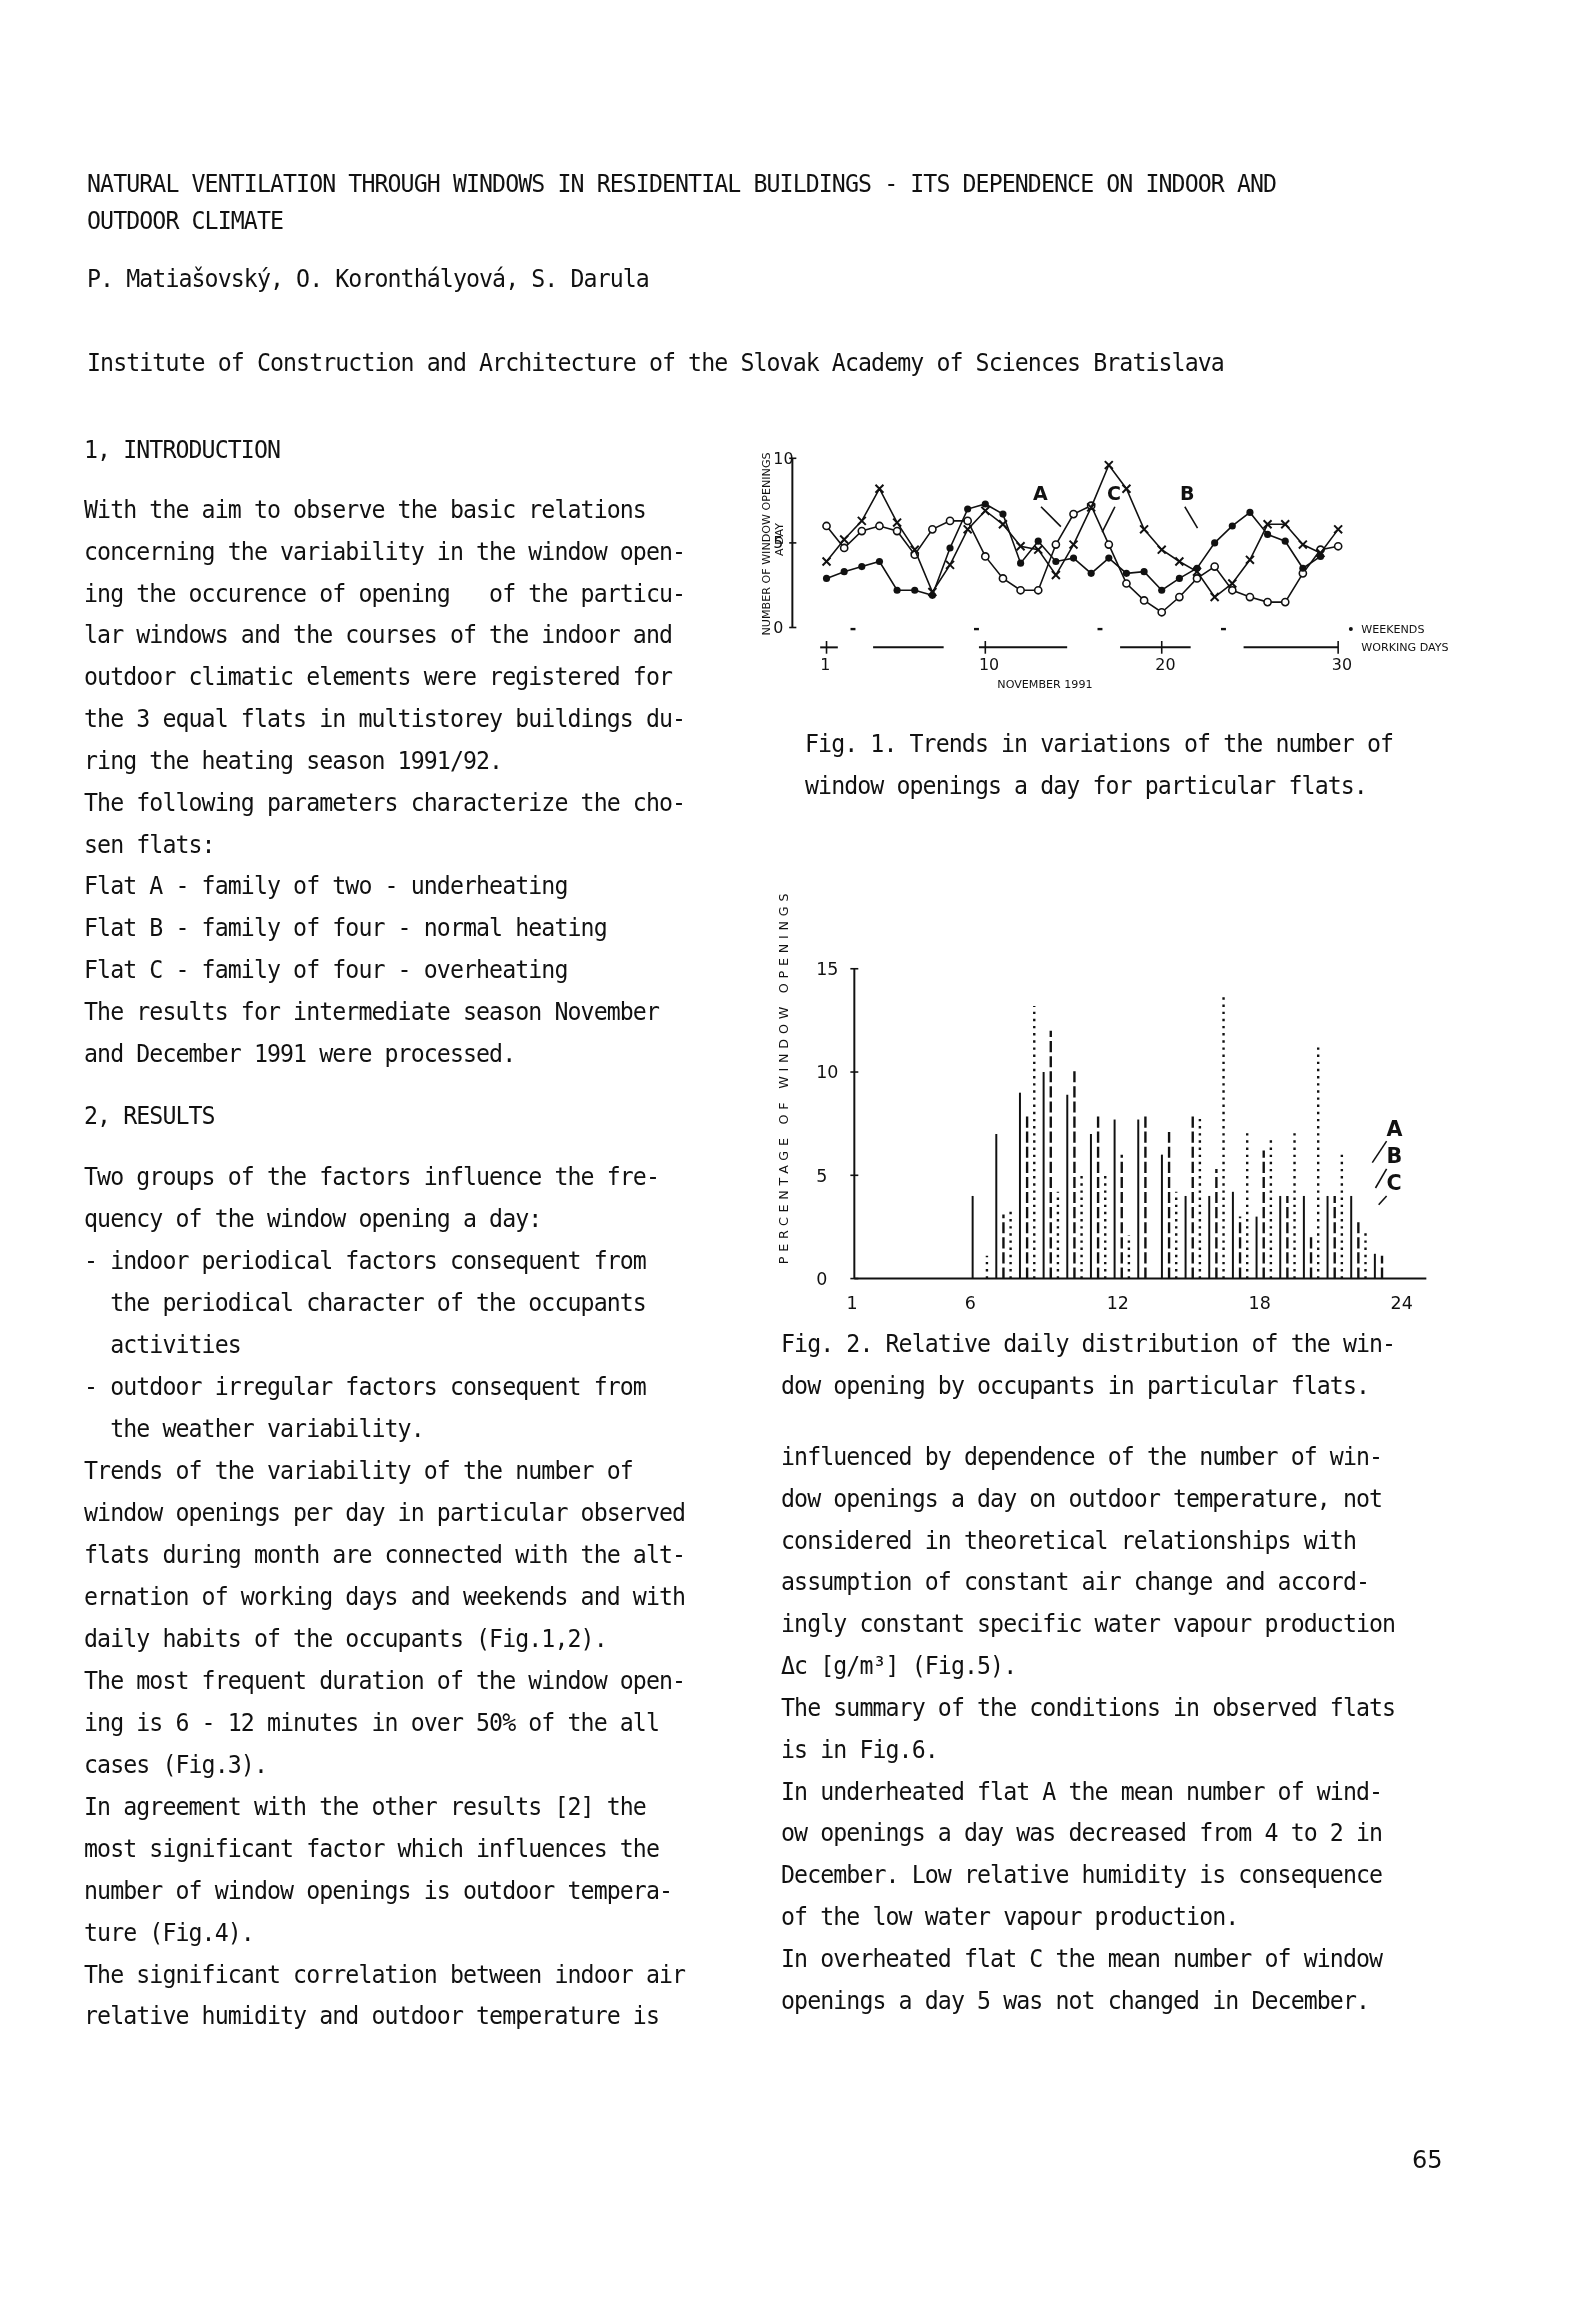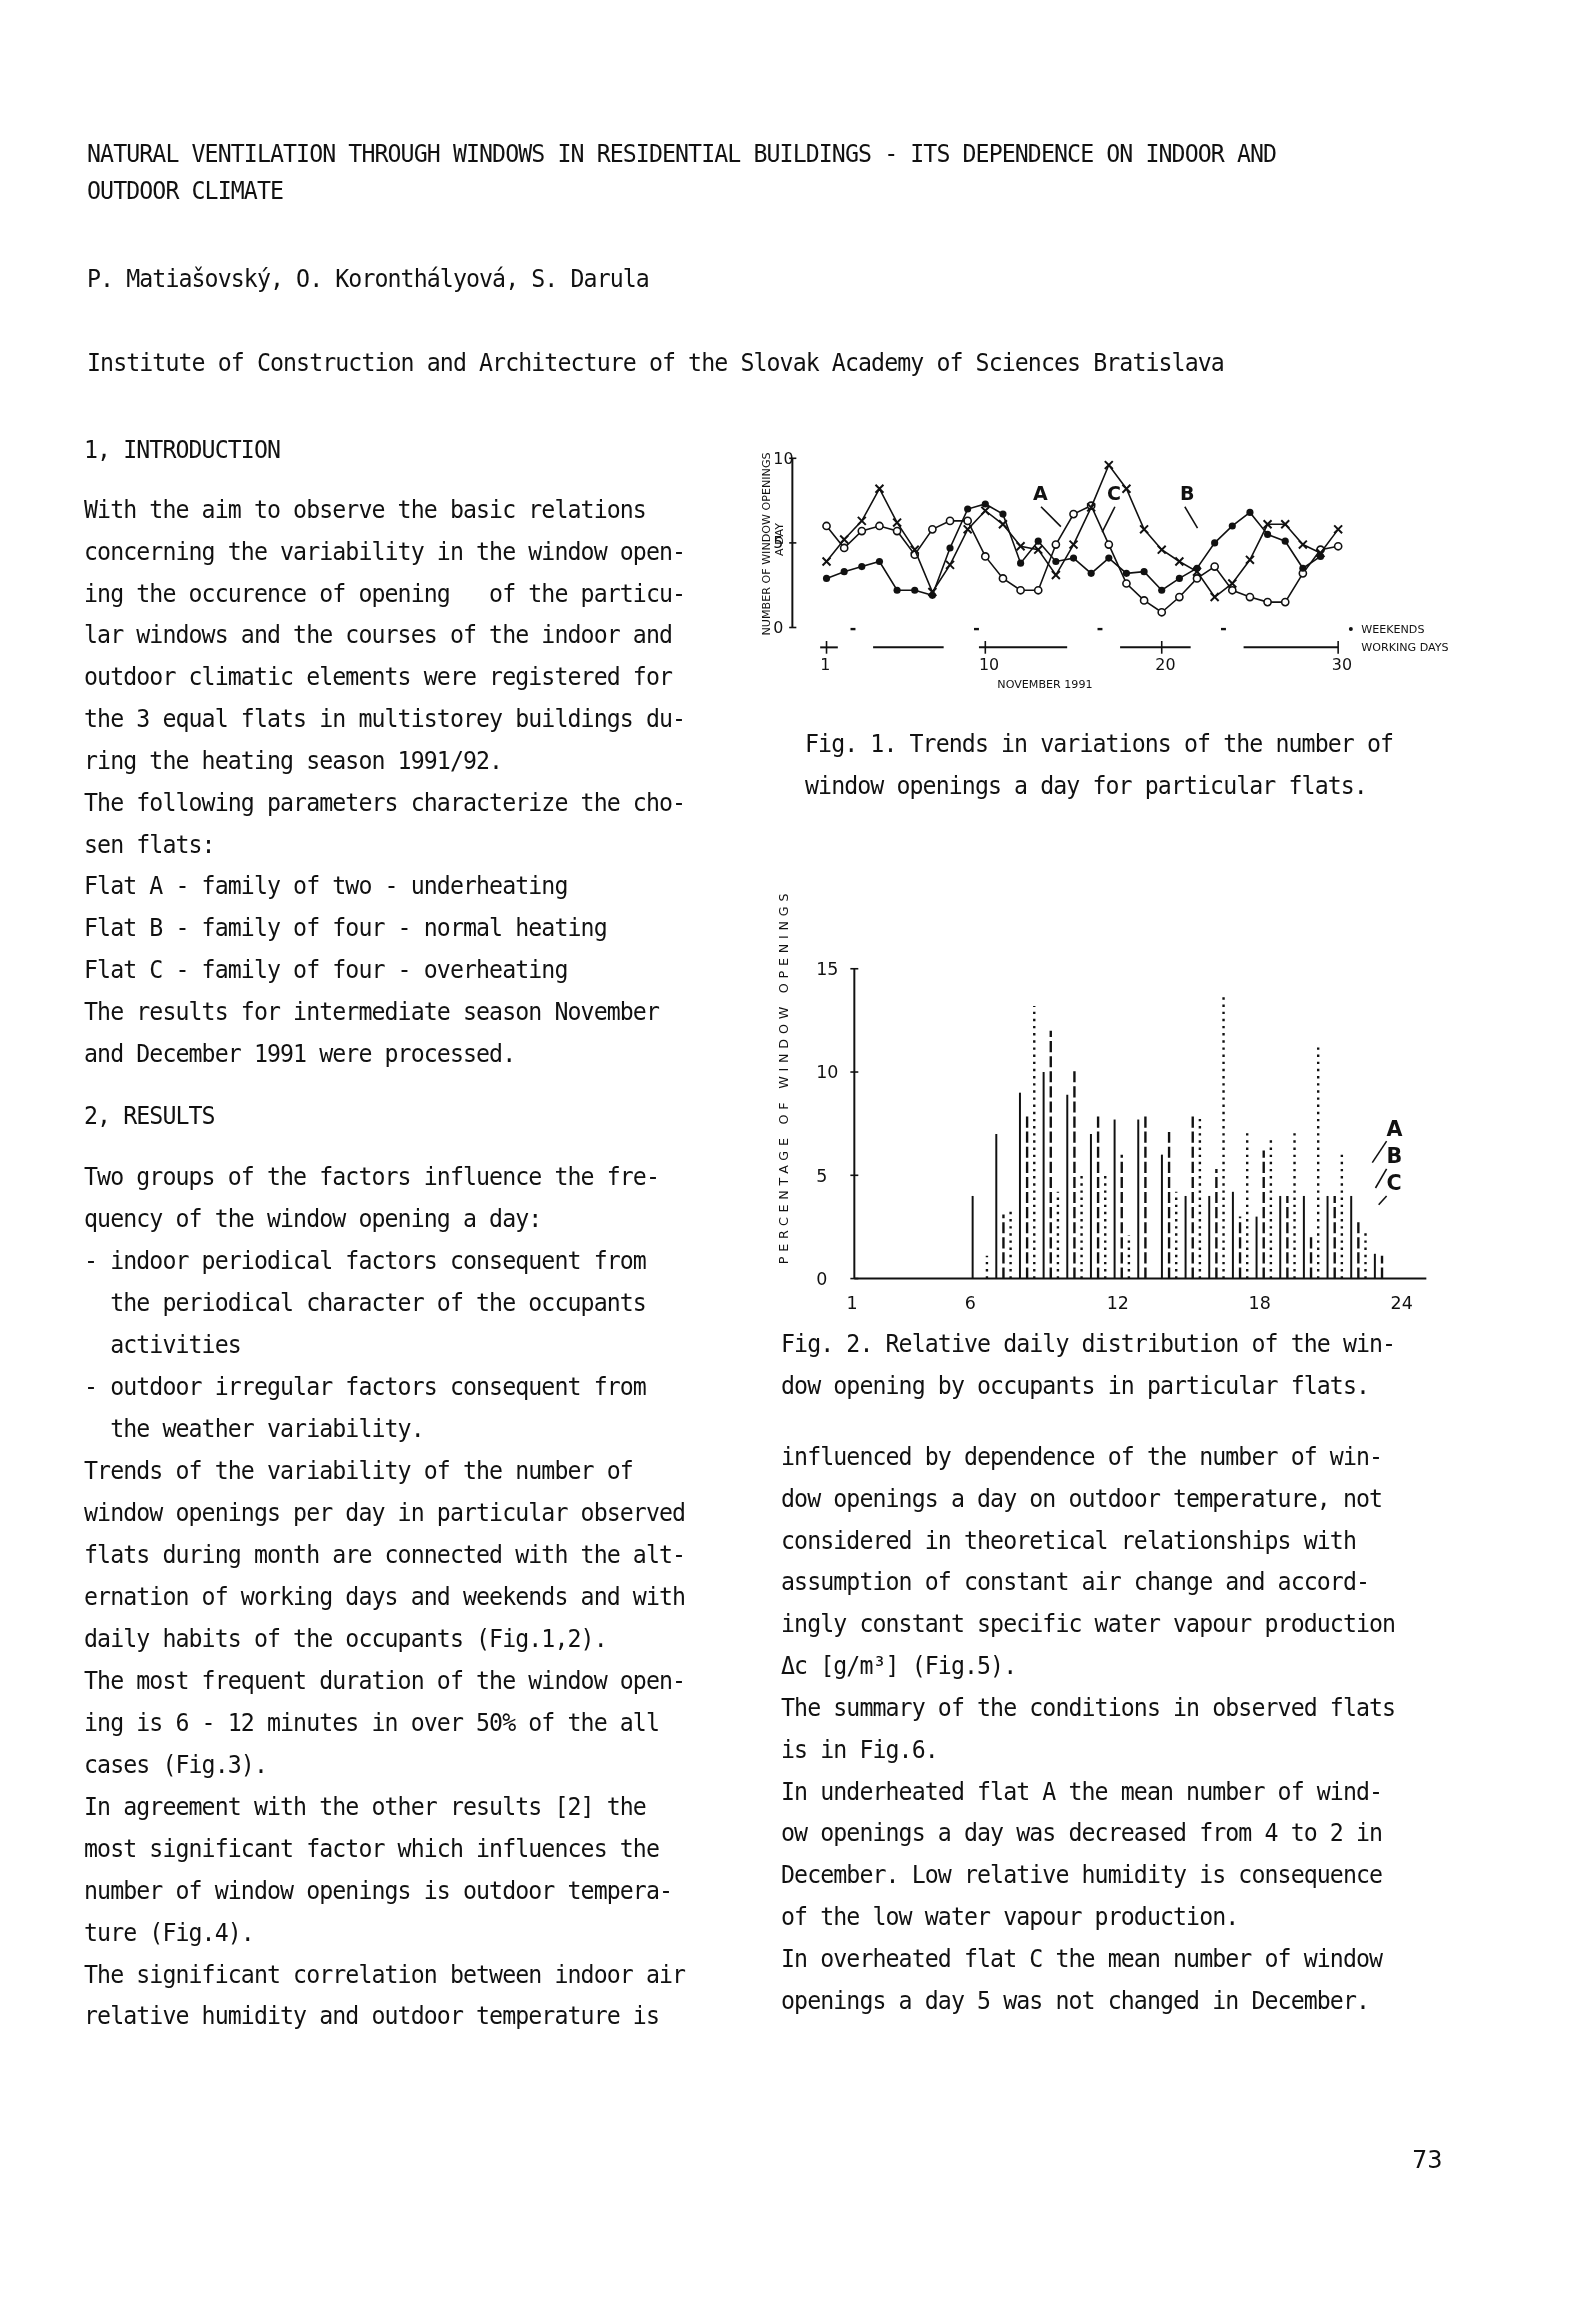--- a/index.html
+++ b/index.html
@@ -1,21 +1,21 @@
 <!DOCTYPE html>
 <html style="font-size:12.7px"><head>
 <meta charset="utf-8">
 <style>
   html, body { margin: 0; padding: 0; background: #ffffff; }
   body { width: 1590px; height: 2307px; position: relative; overflow: hidden; color: #111; }
   .mono { font-family: "DejaVu Sans Mono", "Liberation Mono", monospace; }
   .sans { font-family: "DejaVu Sans", "Liberation Sans", sans-serif; }
   .abs { position: absolute; }
   .line { position: absolute; font-size: 25px; line-height: 42px; white-space: pre; letter-spacing: -1px; transform: scaleX(0.93); transform-origin: left top; }
-  .title-line { font-size: 24px; letter-spacing: -0.8px; }
+  .title-line { font-size: 24px; letter-spacing: -0.8px; margin-top: 30px; }
   .pagenum { font-size: 24px; }
   svg text { font-family: "DejaVu Sans", "Liberation Sans", sans-serif; fill: #111; }
 </style>
 </head>
 <body>
 
 <div class="abs mono title-line" style="left:87px; top:135px;">
   <div class="line" style="position:relative; line-height:37px;">NATURAL VENTILATION THROUGH WINDOWS IN RESIDENTIAL BUILDINGS - ITS DEPENDENCE ON INDOOR AND</div>
   <div class="line" style="position:relative; line-height:37px;">OUTDOOR CLIMATE</div>
 </div>
@@ -296,14 +296,14 @@
     <div class="line mono" style="left: 0px; top: 251px;">The summary of the conditions in observed flats</div>
     <div class="line mono" style="left: 0px; top: 293px;">is in Fig.6.</div>
     <div class="line mono" style="left: 0px; top: 335px;">In underheated flat A the mean number of wind-</div>
     <div class="line mono" style="left: 0px; top: 376px;">ow openings a day was decreased from 4 to 2 in</div>
     <div class="line mono" style="left: 0px; top: 418px;">December. Low relative humidity is consequence</div>
     <div class="line mono" style="left: 0px; top: 460px;">of the low water vapour production.</div>
     <div class="line mono" style="left: 0px; top: 502px;">In overheated flat C the mean number of window</div>
     <div class="line mono" style="left: 0px; top: 544px;">openings a day 5 was not changed in December.</div>
   </div>
 
-<div class="abs sans pagenum" style="left:1412px; top:2146px;">73</div>
+<div class="abs sans pagenum" style="left:1412px; top:2146px;">65</div>
 
 
 </body></html>

